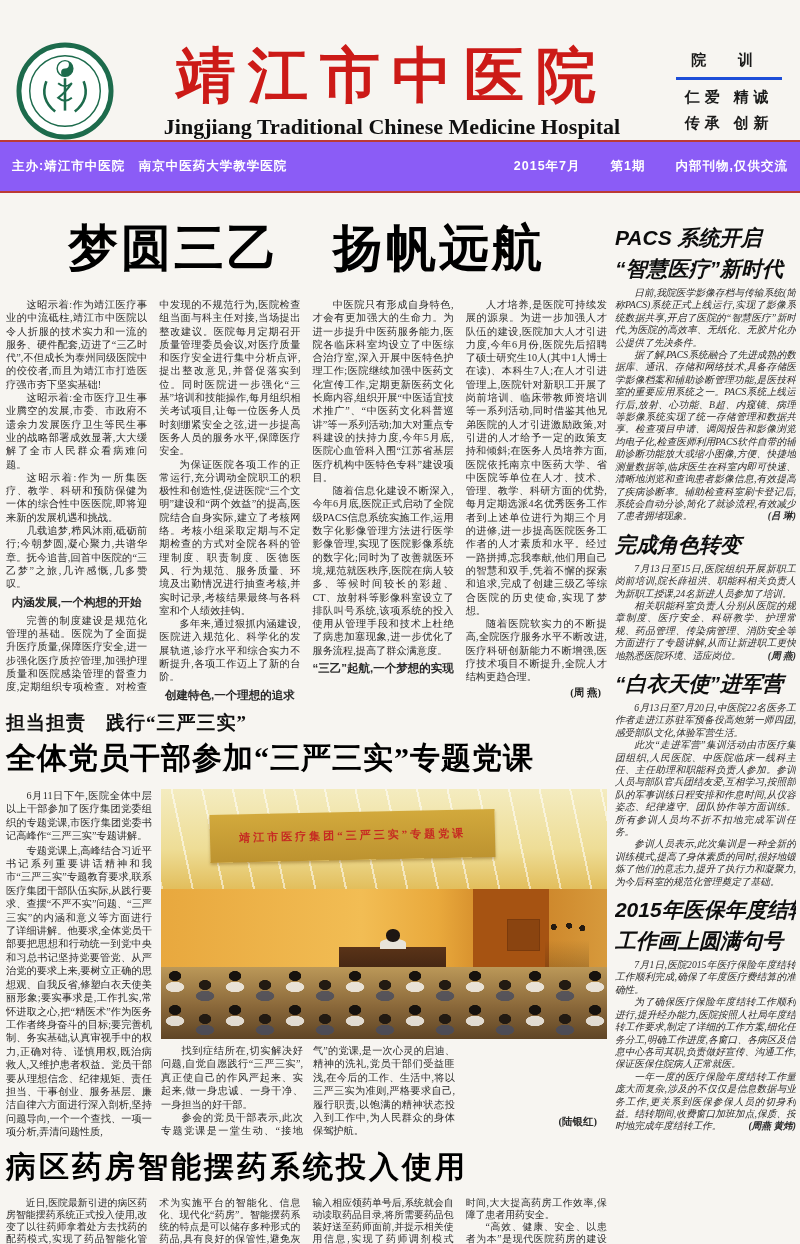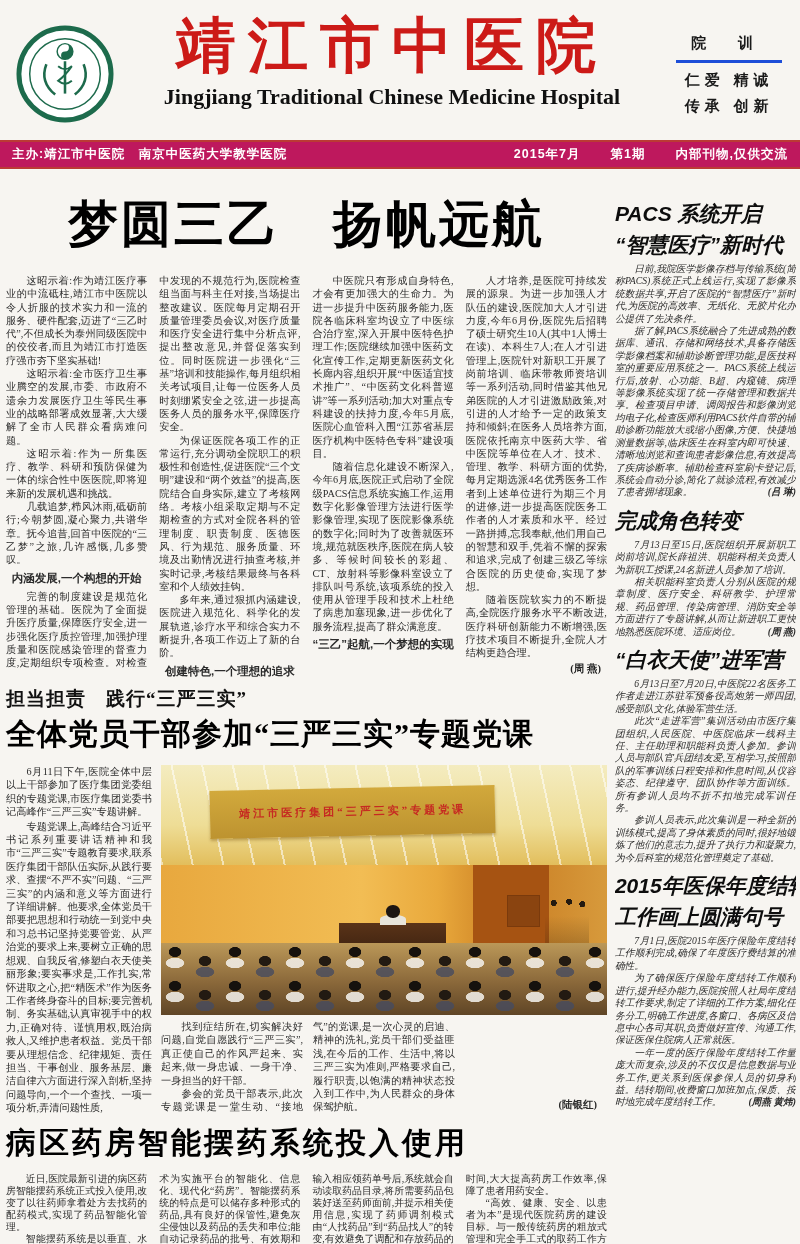--- a/index.html
+++ b/index.html
@@ -1,31 +1,31 @@
 <!DOCTYPE html>
 <html><head>
 <meta charset="utf-8">
 <style>
   html,body{margin:0;padding:0;background:#ddd;}
   .page{position:relative;width:800px;height:1244px;margin:0 auto;background:#f7f5f1;overflow:hidden;
         color:#222;font-family:"Liberation Serif","DejaVu Serif",serif;}
   
-  .masthead{display:flex;height:140px;padding:8px 8px 0 12px;box-sizing:border-box;}
+  .masthead{display:flex;height:140px;padding:8px 8px 0 12px;box-sizing:border-box;align-items:flex-end;}
   .logo{width:106px;display:flex;align-items:center;justify-content:center;}
   .mast-center{flex:1;text-align:center;padding-top:0;overflow:hidden;}
   .title-cn{font-family:"DejaVu Serif",serif;font-weight:bold;color:#cc1a17;font-size:60px;line-height:74px;
             letter-spacing:12px;white-space:nowrap;}
   .title-en{font-family:"Liberation Serif",serif;font-size:22px;font-weight:bold;color:#101010;margin-top:2px;white-space:nowrap;}
   .motto{width:126px;padding-top:26px;text-align:center;font-size:15px;color:#1a1a1a;}
   .motto-label{font-weight:bold;letter-spacing:14px;padding-bottom:7px;margin:0 10px 8px;border-bottom:3px solid #1d4ed8;}
   .motto-line{margin:7px 0;letter-spacing:5px;font-weight:bold;}
   
-  .info-bar{height:25px;background:#be185d;border-top:2px solid #bb3a35;border-bottom:2px solid #bb3a35;
+  .info-bar{height:25px;background:#8b5cf6;border-top:2px solid #bb3a35;border-bottom:2px solid #bb3a35;
             display:flex;align-items:center;color:#fff;font-family:"Liberation Sans","DejaVu Sans",sans-serif;
-            font-weight:bold;font-size:12.5px;padding:0 12px;}
+            font-weight:bold;font-size:12.5px;padding:12px 12px;}
   .org{flex:1;letter-spacing:1px;}
   .ib-item{margin-left:30px;letter-spacing:1px;}
   
   .content{display:flex;padding:0 4px 0 6px;box-sizing:border-box;}
   .main{width:604px;position:relative;}
   .sidebar{width:182px;margin-left:8px;position:relative;height:1112px;overflow:hidden;padding-top:32px;box-sizing:border-box;font-style:italic;}
   p{margin:0;text-indent:2em;}
   .byline{font-weight:bold;white-space:nowrap;}
   
   .lead{position:relative;}
@@ -38,21 +38,21 @@
   .abs-byline{position:absolute;right:6px;bottom:2px;background:#f7f5f1;padding-left:10px;font-size:10.5px;}
   
   .party .kicker{font-size:19px;font-weight:bold;margin:8px 0 2px;letter-spacing:1px;color:#111;}
   .party h2{font-size:30px;font-weight:bold;margin:2px 0 10px;letter-spacing:1px;color:#000;white-space:nowrap;}
   .party-body{display:flex;height:352px;overflow:hidden;}
   .party-left{width:146px;flex:0 0 146px;font-size:10.2px;line-height:13.4px;text-align:justify;overflow:hidden;color:#2b2b2b;}
   .party-left p{margin-bottom:1px;}
   .party-right{flex:1;margin-left:9px;display:flex;flex-direction:column;}
   .below-photo{position:relative;margin-top:5px;flex:1;column-count:3;column-gap:10px;column-fill:auto;
                font-size:10.2px;line-height:13.4px;text-align:justify;overflow:hidden;color:#2b2b2b;}
-  .below-photo .abs-byline{bottom:6px;right:10px;}
+  .below-photo .abs-byline{bottom:13px;right:10px;}
   
   .photo{height:250px;position:relative;overflow:hidden;background:#e8c870;}
   .ph-ceiling{position:absolute;left:0;top:0;right:0;height:40%;
       background:repeating-linear-gradient(78deg,rgba(255,255,255,.55) 0 2px,rgba(255,255,255,0) 2px 30px),
                  linear-gradient(180deg,#f4ecc0 0%,#eedd96 60%,#e2be5c 100%);}
   .ph-banner{position:absolute;left:11%;top:9%;width:64%;height:19%;transform:rotate(-1.2deg);
       background:linear-gradient(180deg,#d2a93c,#bd9330);display:flex;align-items:center;justify-content:center;
       box-shadow:0 2px 3px rgba(120,80,10,.4);}
   .ph-banner span{color:#c62a22;font-weight:bold;font-size:11px;letter-spacing:3px;white-space:nowrap;}
   .ph-wall{position:absolute;left:0;top:40%;right:0;height:34%;

